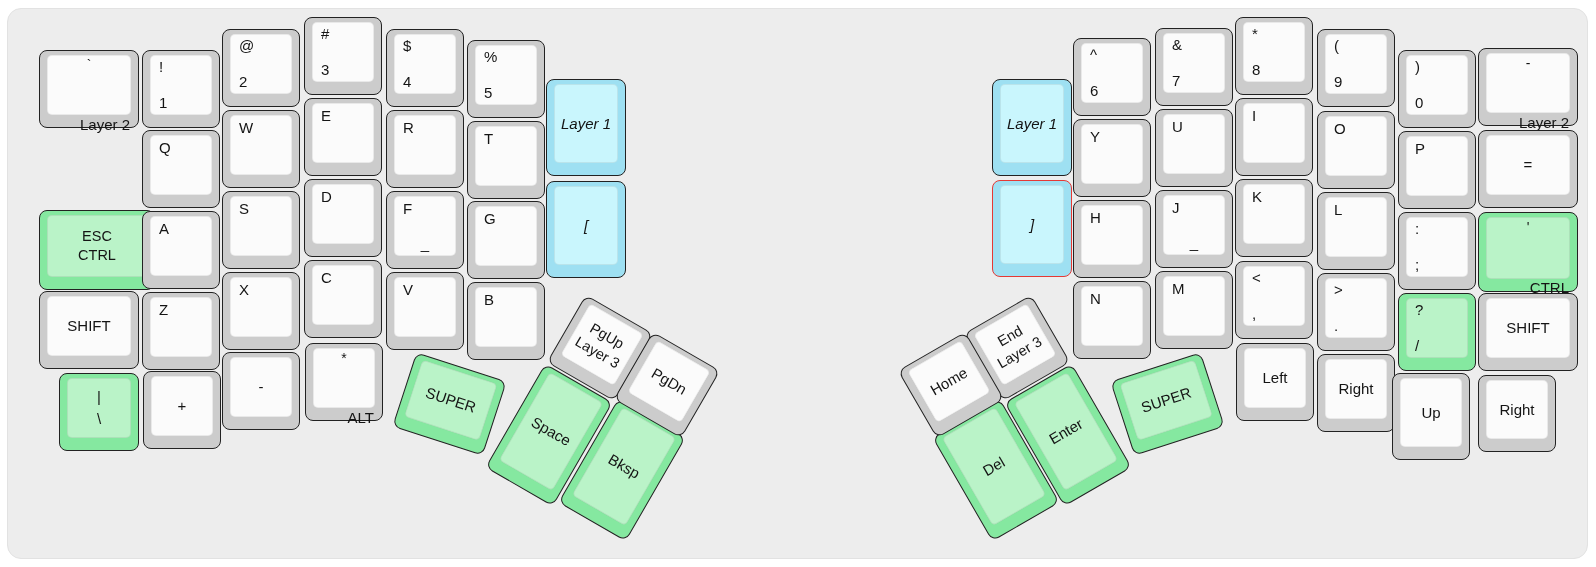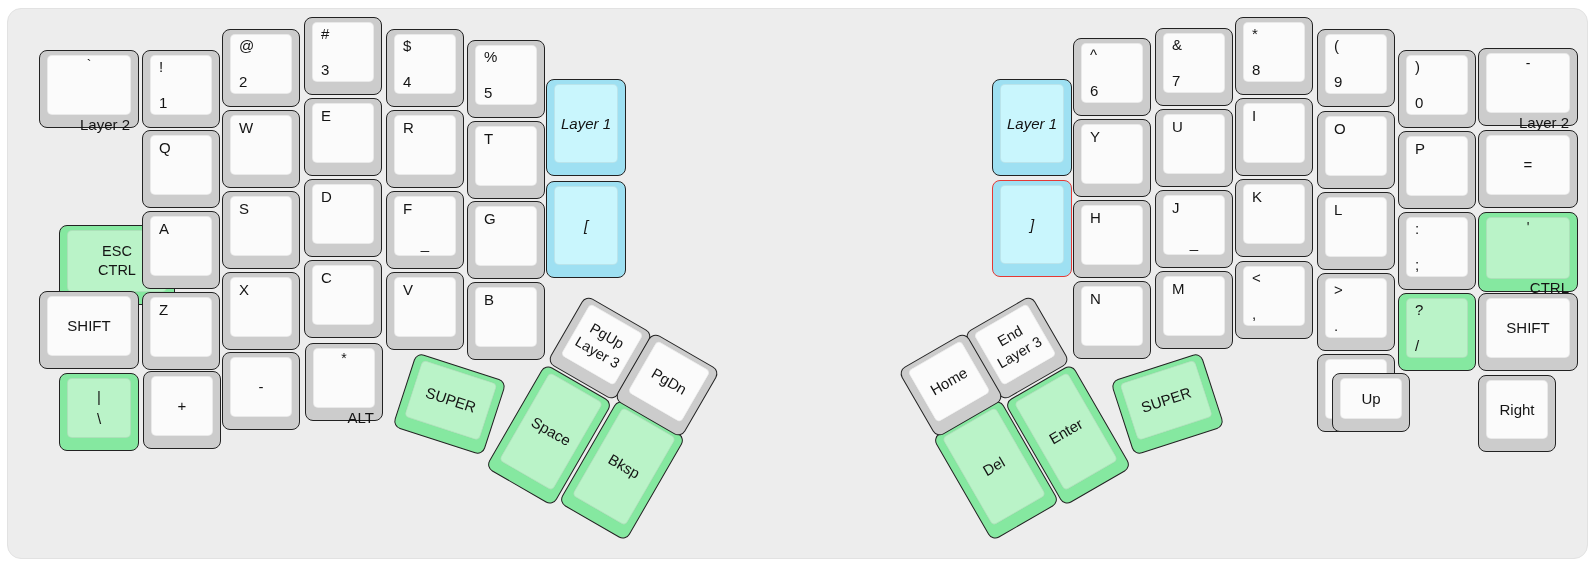--- a/index.html
+++ b/index.html
@@ -69,21 +69,21 @@
 <body>
 
 <div class="panel"></div>
 <div class="board" id="board">
     <div class="key c-gray st-mod" style="left: 39px; top: 50px; width: 100px; height: 78px;">
       <div class="top">
         <span class="leg leg0">`</span>
         <span class="leg leg1">Layer 2</span>
       </div>
     </div>
-    <div class="key c-green st-lines" style="left: 39px; top: 225px; width: 116px; height: 80px; margin-left: 20px;">
+    <div class="key c-green st-lines" style="left: 39px; top: 210px; width: 116px; height: 80px;">
       <div class="top">
         <span class="leg leg0">ESC</span>
         <span class="leg leg1">CTRL</span>
       </div>
     </div>
     <div class="key c-gray st-center" style="left: 39px; top: 291px; width: 100px; height: 78px;">
       <div class="top">
         <span class="leg leg0">SHIFT</span>
       </div>
     </div>
@@ -319,20 +319,25 @@
       <div class="top">
         <span class="leg leg0">K</span>
       </div>
     </div>
     <div class="key c-gray st-shift" style="left: 1235px; top: 261px; width: 78px; height: 78px;">
       <div class="top">
         <span class="leg leg0">&lt;</span>
         <span class="leg leg1">,</span>
       </div>
     </div>
+    <div class="key c-gray st-center" style="left: 1236px; top: 343px; width: 78px; height: 78px;">
+      <div class="top">
+        <span class="leg leg0">Left</span>
+      </div>
+    </div>
     <div class="key c-gray st-shift" style="left: 1317px; top: 29px; width: 78px; height: 78px;">
       <div class="top">
         <span class="leg leg0">(</span>
         <span class="leg leg1">9</span>
       </div>
     </div>
     <div class="key c-gray st-letter" style="left: 1317px; top: 111px; width: 78px; height: 78px;">
       <div class="top">
         <span class="leg leg0">O</span>
       </div>
@@ -369,21 +374,21 @@
         <span class="leg leg0">:</span>
         <span class="leg leg1">;</span>
       </div>
     </div>
     <div class="key c-green st-shift" style="left: 1398px; top: 293px; width: 78px; height: 78px;">
       <div class="top">
         <span class="leg leg0">?</span>
         <span class="leg leg1">/</span>
       </div>
     </div>
-    <div class="key c-gray st-center" style="left: 1332px; top: 373px; width: 78px; height: 59px;">
+    <div class="key c-gray st-center" style="left: 1392px; top: 373px; width: 78px; height: 87px;">
       <div class="top">
         <span class="leg leg0">Up</span>
       </div>
     </div>
     <div class="key c-gray st-mod" style="left: 1478px; top: 48px; width: 100px; height: 78px;">
       <div class="top">
         <span class="leg leg0">-</span>
         <span class="leg leg1">Layer 2</span>
       </div>
     </div>

